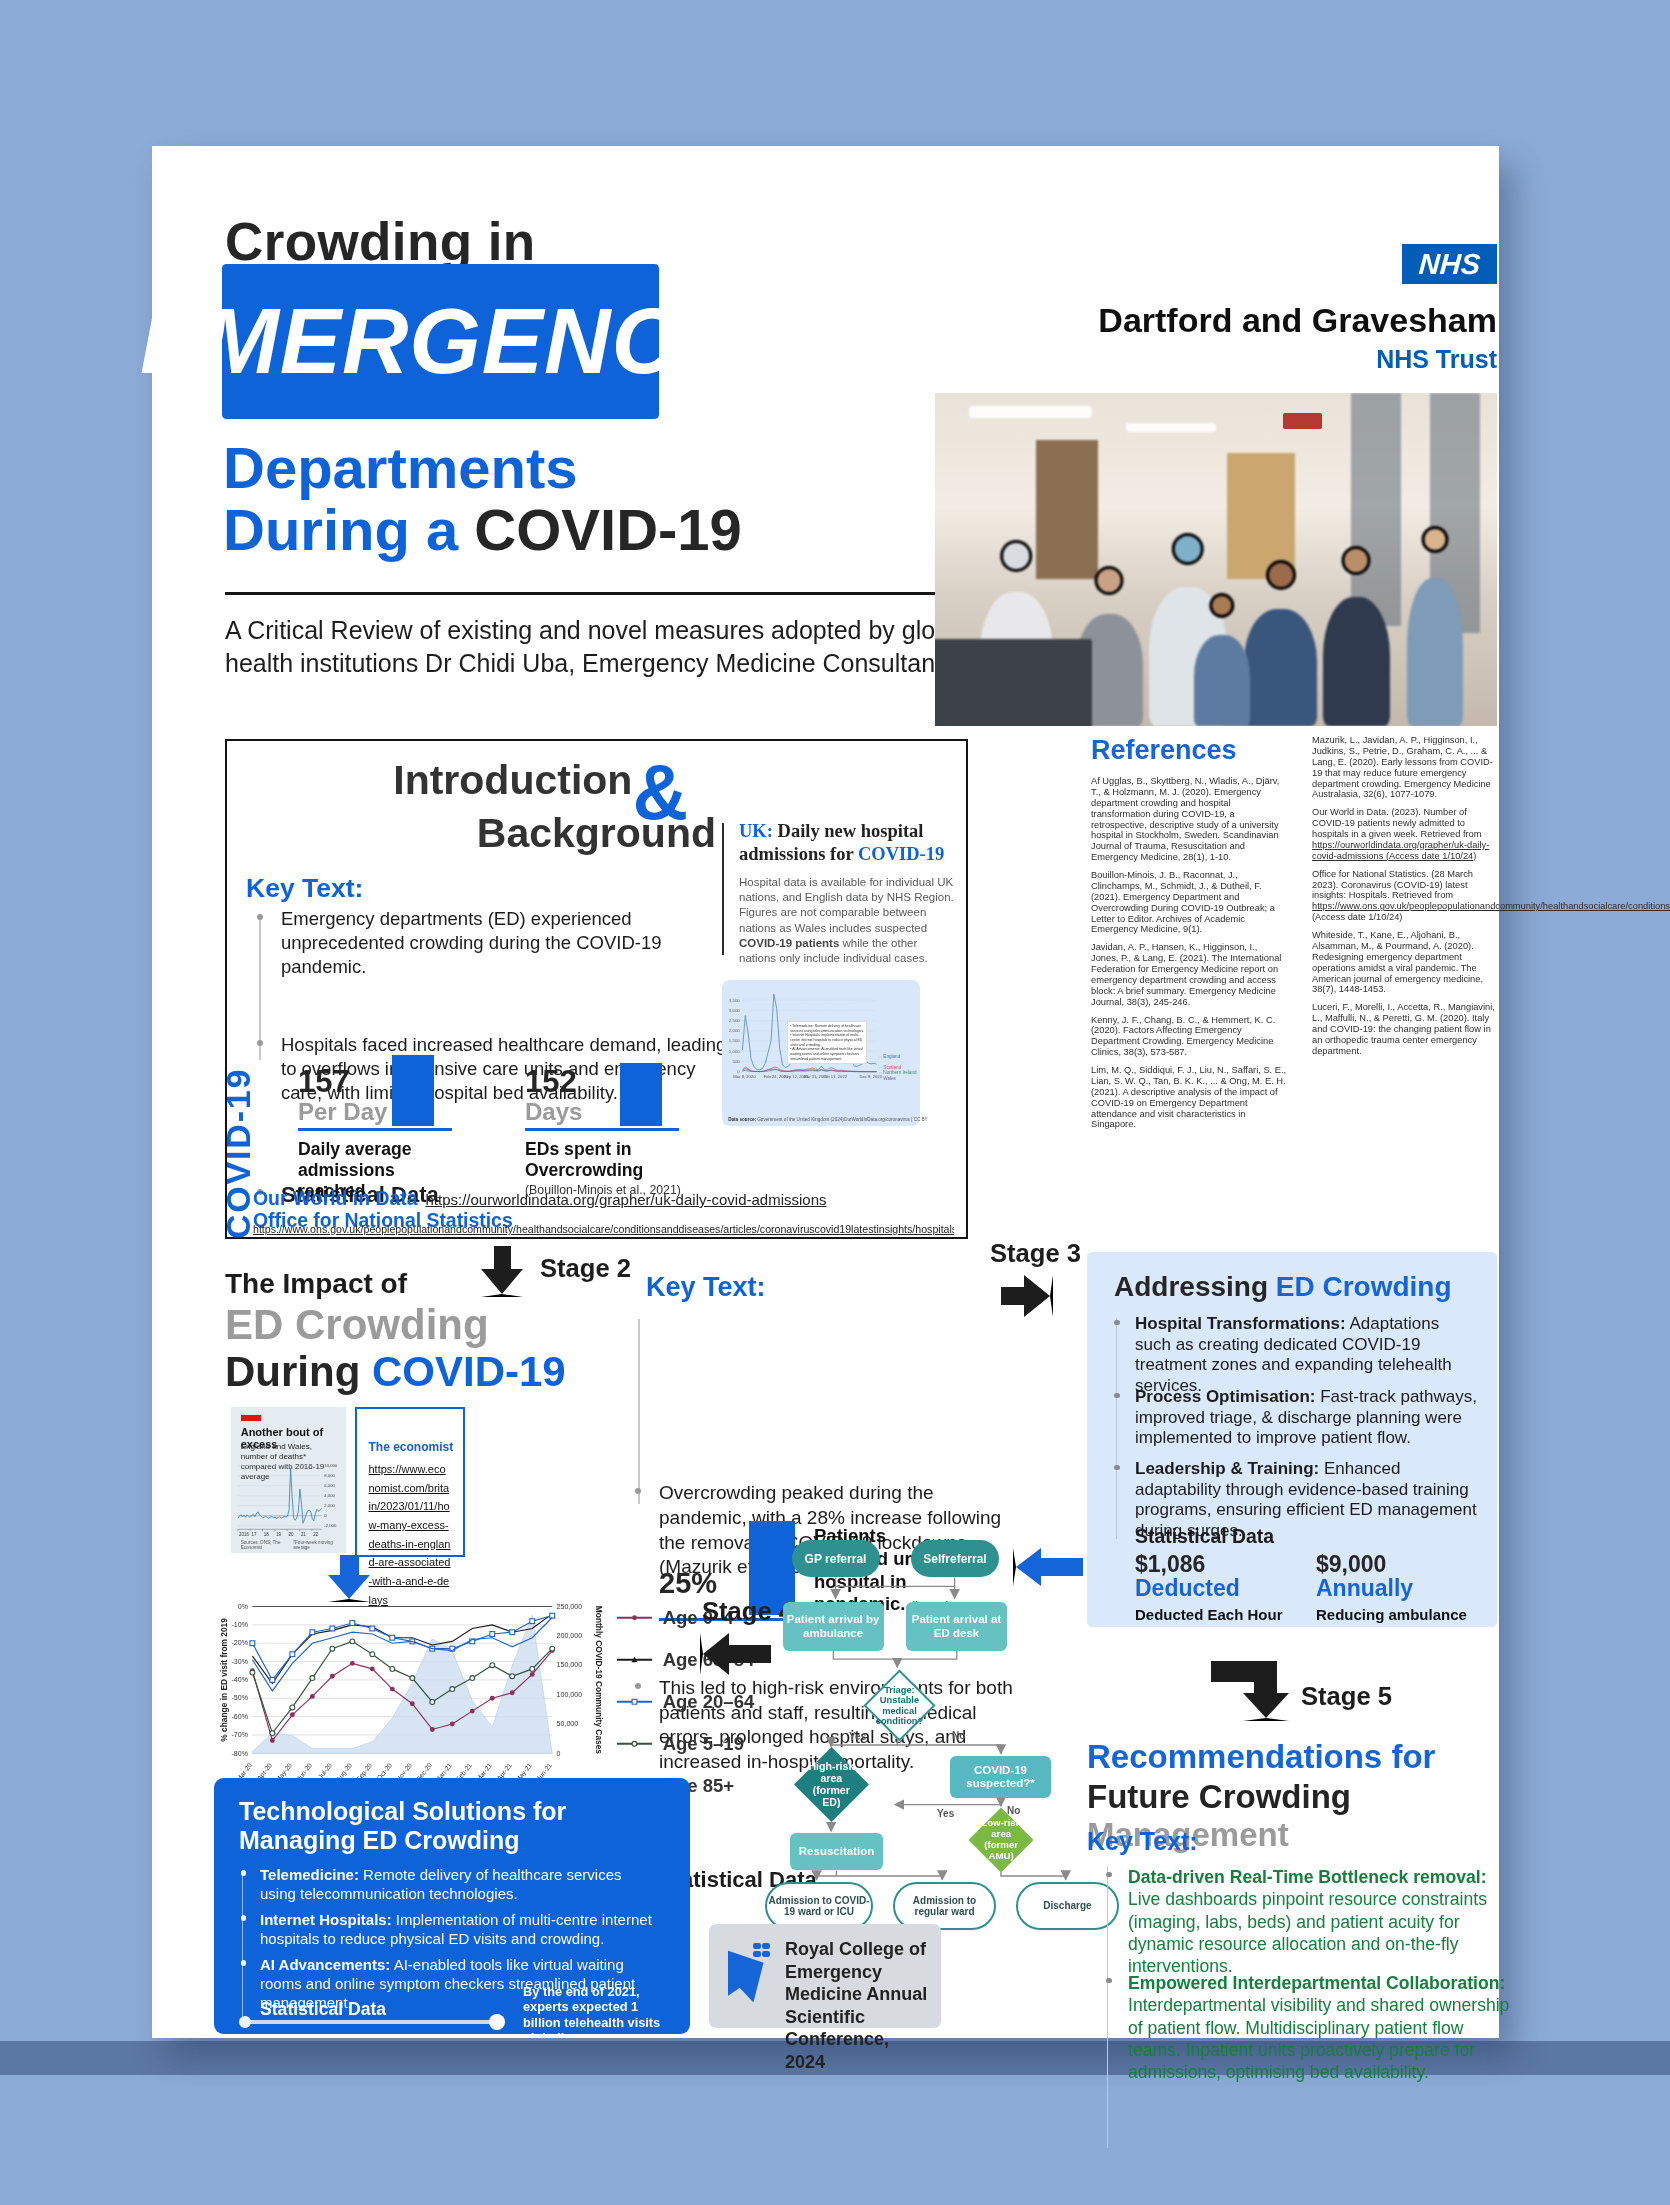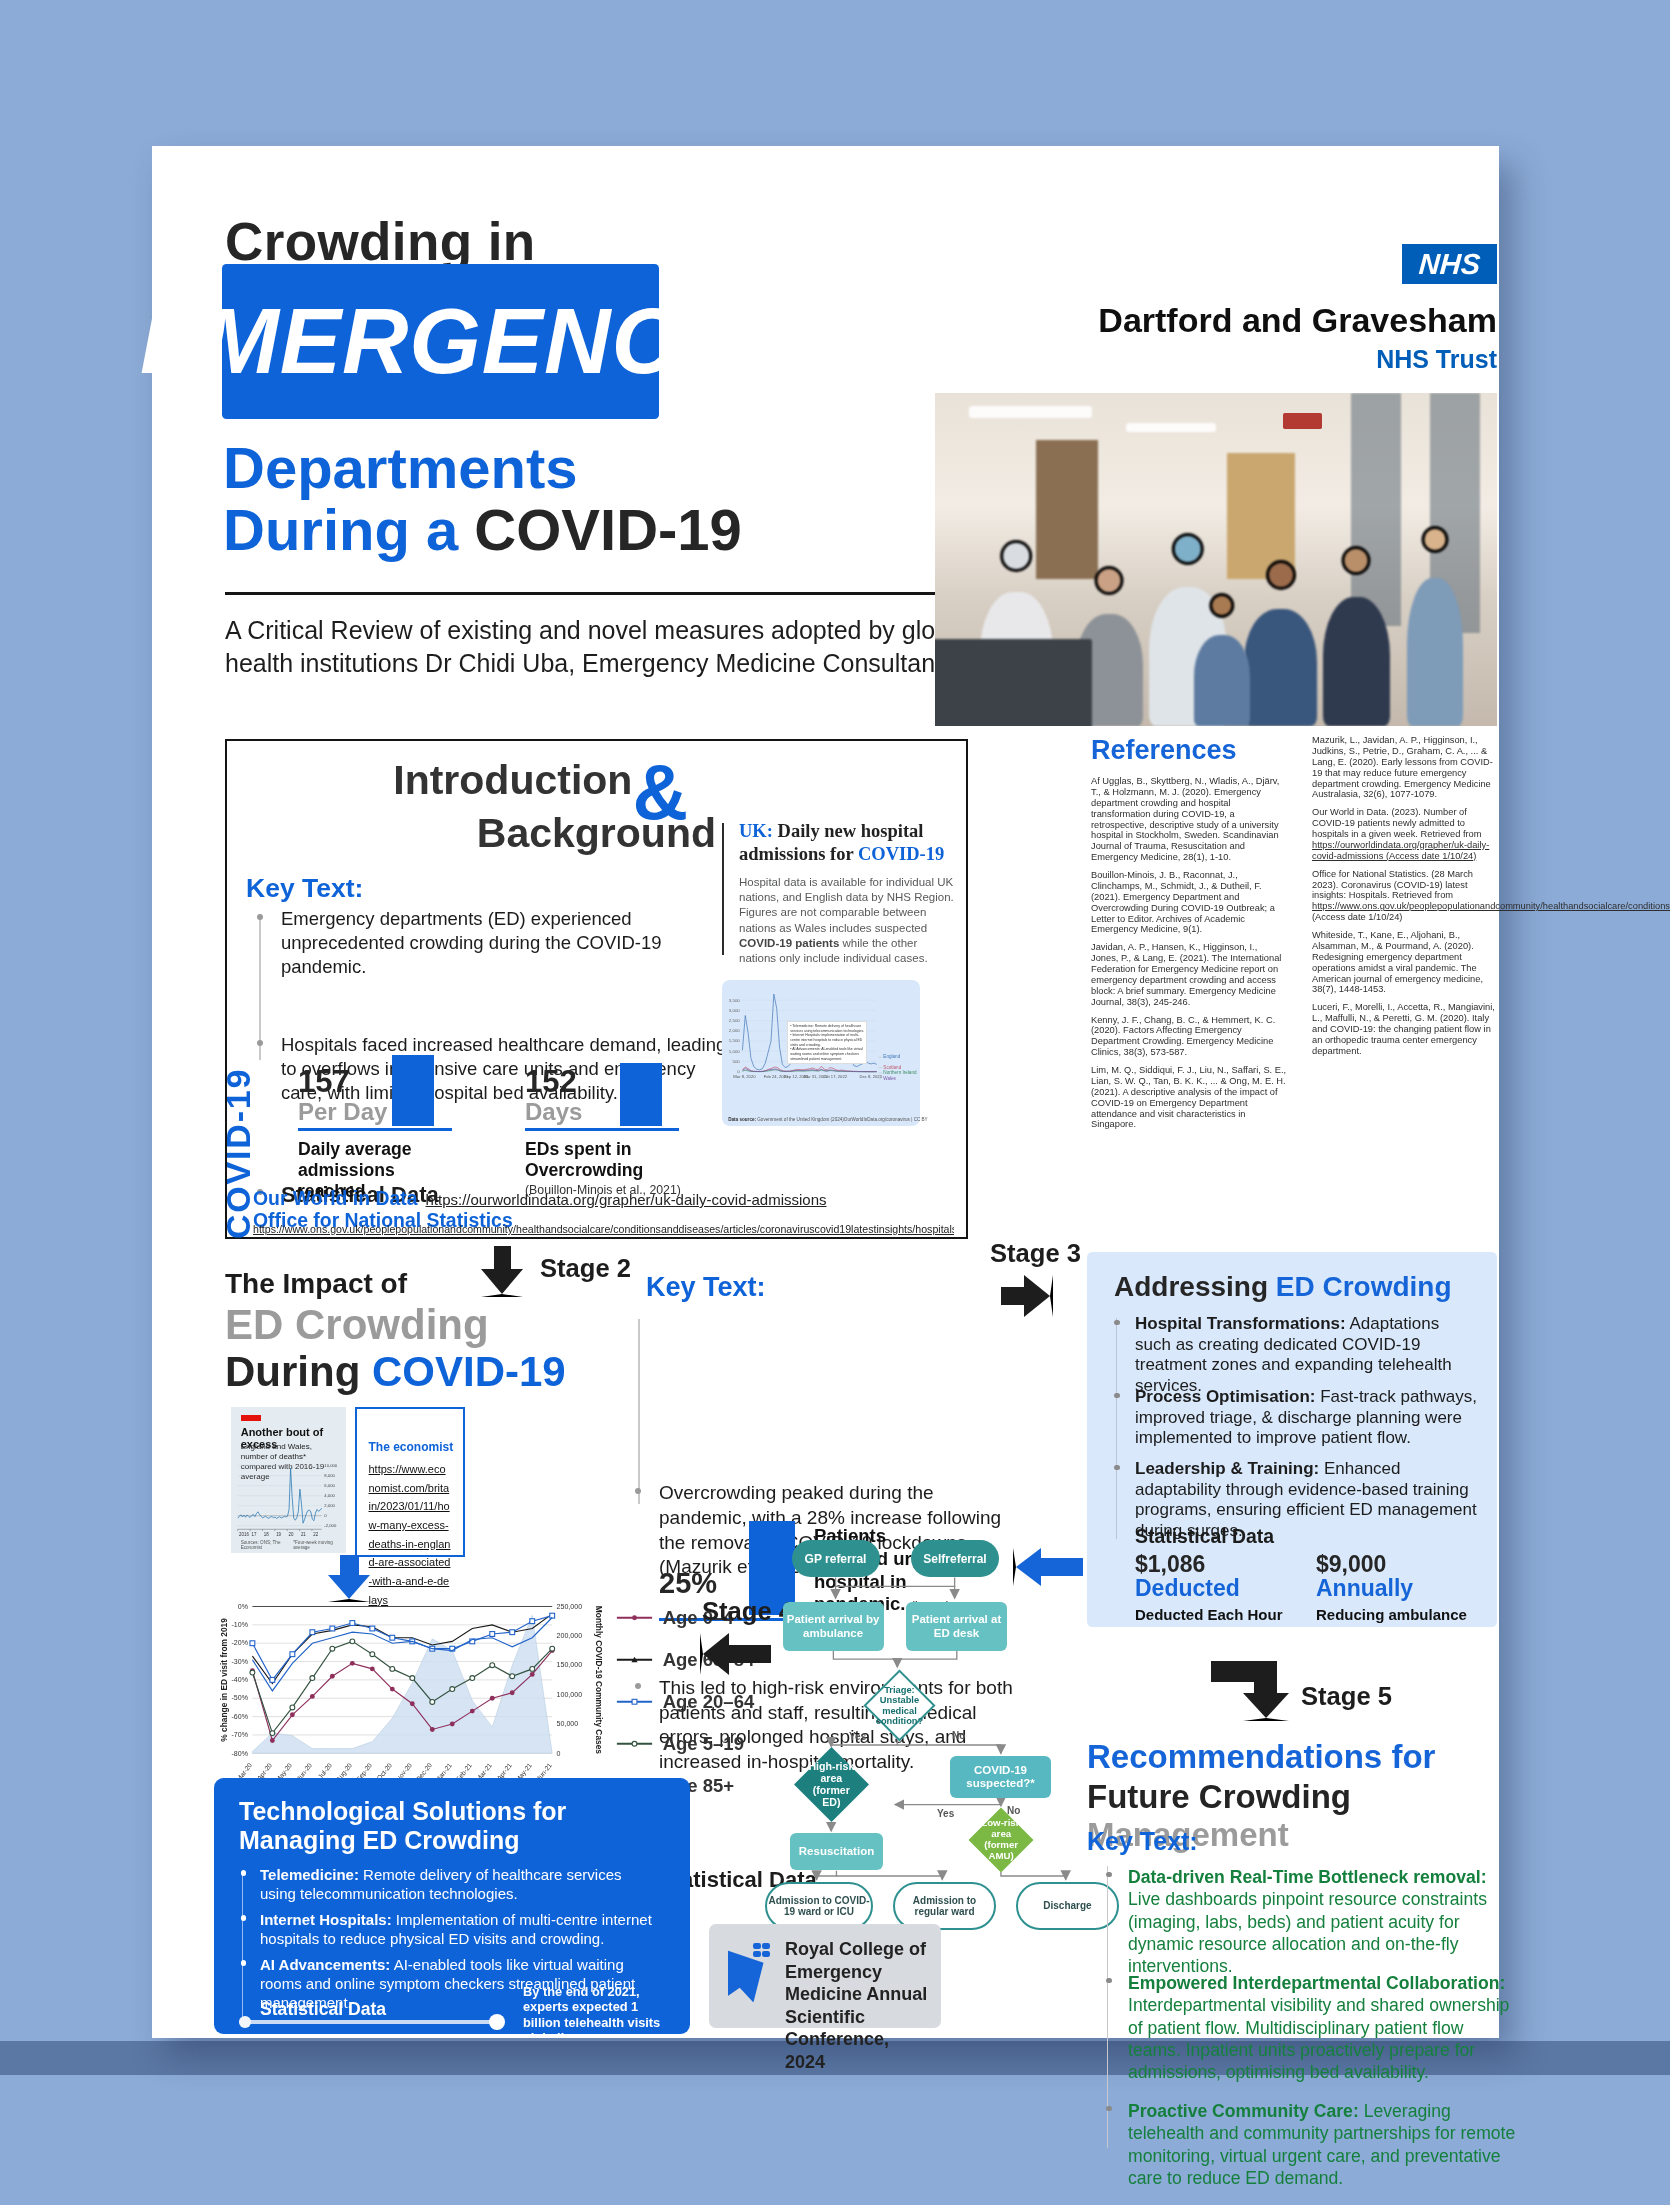--- a/index.html
+++ b/index.html
@@ -695,21 +695,20 @@
     <div class="abs stage-label" style="left:1149px;top:1536px;">Stage 5</div>
 
     <div class="abs" id="rec-t1">Recommendations for</div>
     <div class="abs" id="rec-t2">
       <span>Future Crowding </span><span class="t-gray">Management</span>
     </div>
     <div class="abs keytext" id="rec-keytext">Key Text:</div>
     <div id="rec-vline"></div>
     <div class="rec-b" style="top:1720px;"><b>Data-driven Real-Time Bottleneck removal:</b><span> Live dashboards pinpoint resource constraints (imaging, labs, beds) and patient acuity for dynamic resource allocation and on-the-fly interventions.</span></div>
     <div class="rec-b" style="top:1826px;"><b>Empowered Interdepartmental Collaboration:</b><span> Interdepartmental visibility and shared ownership of patient flow. Multidisciplinary patient flow teams. Inpatient units proactively prepare for admissions, optimising bed availability.</span></div>
-    <div class="rec-b" style="top:1954px;"><b>Proactive Community Care:</b><span> Leveraging telehealth and community partnerships for remote monitoring, virtual urgent care, and preventative care to reduce ED demand.</span></div>
 
     <div class="abs" id="tech-box">
       <div id="tech-title">Technological Solutions for Managing ED Crowding</div>
       <div id="tech-vline"></div>
       <div class="tech-b" style="top:87px;"><b>Telemedicine:</b><span> Remote delivery of healthcare services using telecommunication technologies.</span></div>
       <div class="tech-b" style="top:132px;"><b>Internet Hospitals:</b><span> Implementation of multi-centre internet hospitals to reduce physical ED visits and crowding.</span></div>
       <div class="tech-b" style="top:177px;"><b>AI Advancements:</b><span> AI-enabled tools like virtual waiting rooms and online symptom checkers streamlined patient management.</span></div>
       <div id="tech-statlabel">Statistical Data</div>
       <div id="tech-slider">
           <div class="d1"></div>

